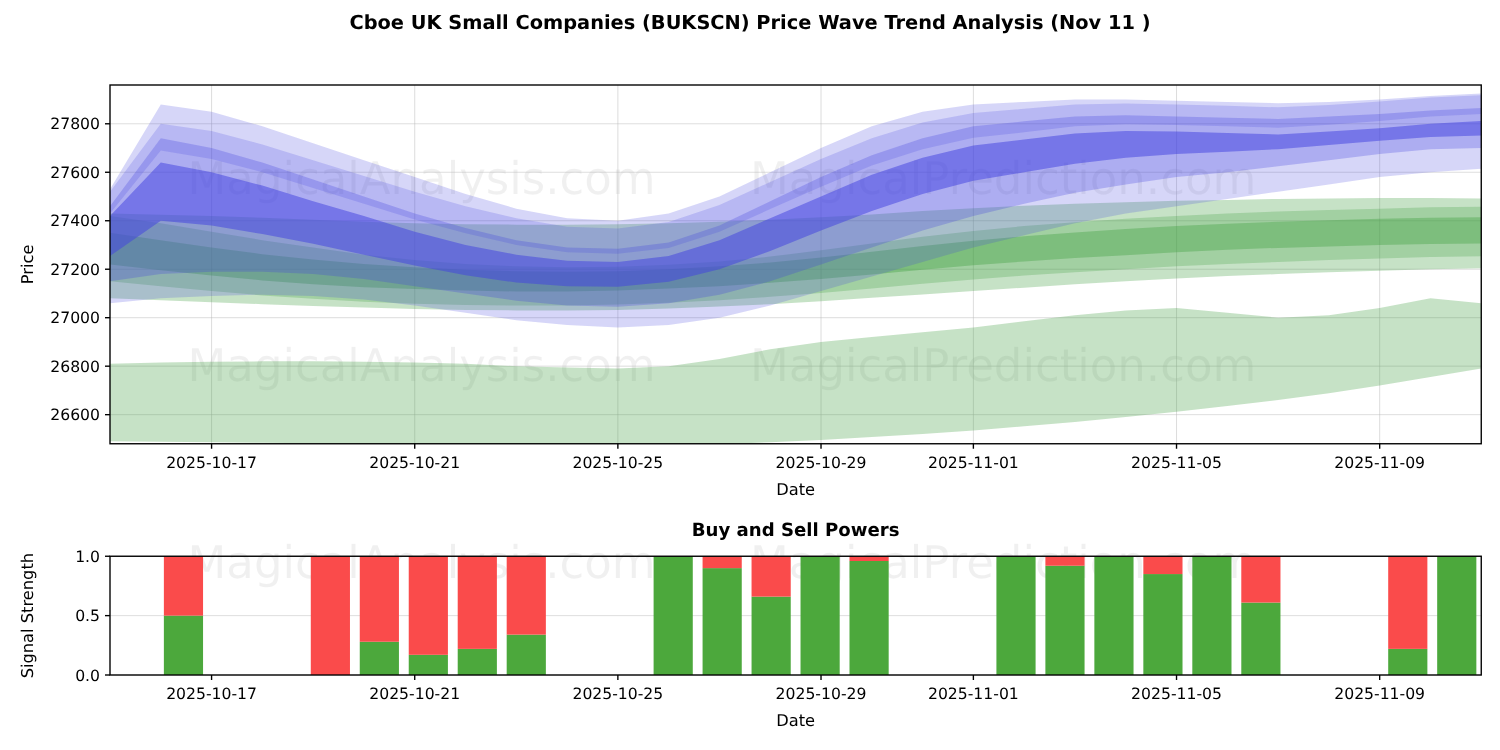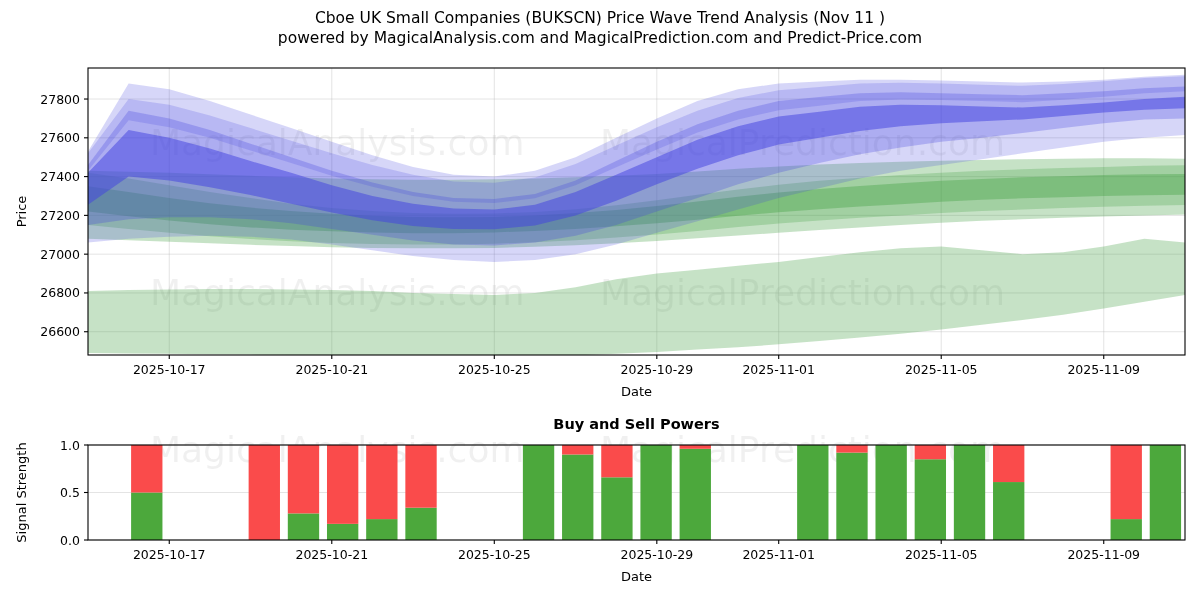--- a/index.html
+++ b/index.html
@@ -7,40 +7,39 @@
     width:1200px;height:600px;background:#ffffff;
     font-family:"DejaVu Sans", sans-serif;
     overflow:hidden;
   }
   #root{position:relative;width:1200px;height:600px;}
   .title-block{
     position:absolute;left:0;top:8px;width:1200px;text-align:center;
     pointer-events:none;
   }
   .title-line{
-    font-size:15.5px;font-weight:normal;color:#000000;line-height:20px;
+    font-size:15.5px;font-weight:bold;color:#000000;line-height:20px;
     letter-spacing:0px;
   }
   svg{display:block;}
   .axis-line{stroke:#000000;stroke-width:1.1;fill:none;}
   .grid-line{stroke:#b8b8b8;stroke-width:0.7;fill:none;opacity:.55;}
   .tick-mark{stroke:#000000;stroke-width:1.1;}
   .tick-label{font-size:12.5px;fill:#000000;font-family:"DejaVu Sans",sans-serif;}
   .axis-title{font-size:13px;fill:#000000;font-family:"DejaVu Sans",sans-serif;}
   .panel-title{font-size:14.5px;fill:#000000;font-weight:bold;font-family:"DejaVu Sans",sans-serif;}
   .wm{font-size:36px;fill:#000000;opacity:0.055;font-family:"DejaVu Sans",sans-serif;}
 </style>
 </head>
 <body>
 
 <div id="root">
 
   <div class="title-block">
     <div class="title-line">Cboe UK Small Companies (BUKSCN) Price Wave Trend Analysis (Nov 11 )</div>
-    <div class="title-line">powered by MagicalAnalysis.com and MagicalPrediction.com and Predict-Price.com</div>
   </div>
 
   <svg id="canvas" width="1200" height="600">
       <g>
         <text x="150" y="155" class="wm" text-anchor="start">MagicalAnalysis.com</text>
         <text x="600" y="155" class="wm" text-anchor="start">MagicalPrediction.com</text>
         <text x="150" y="305" class="wm" text-anchor="start">MagicalAnalysis.com</text>
         <text x="600" y="305" class="wm" text-anchor="start">MagicalPrediction.com</text>
         <text x="150" y="462" class="wm" text-anchor="start">MagicalAnalysis.com</text>
         <text x="600" y="462" class="wm" text-anchor="start">MagicalPrediction.com</text>

